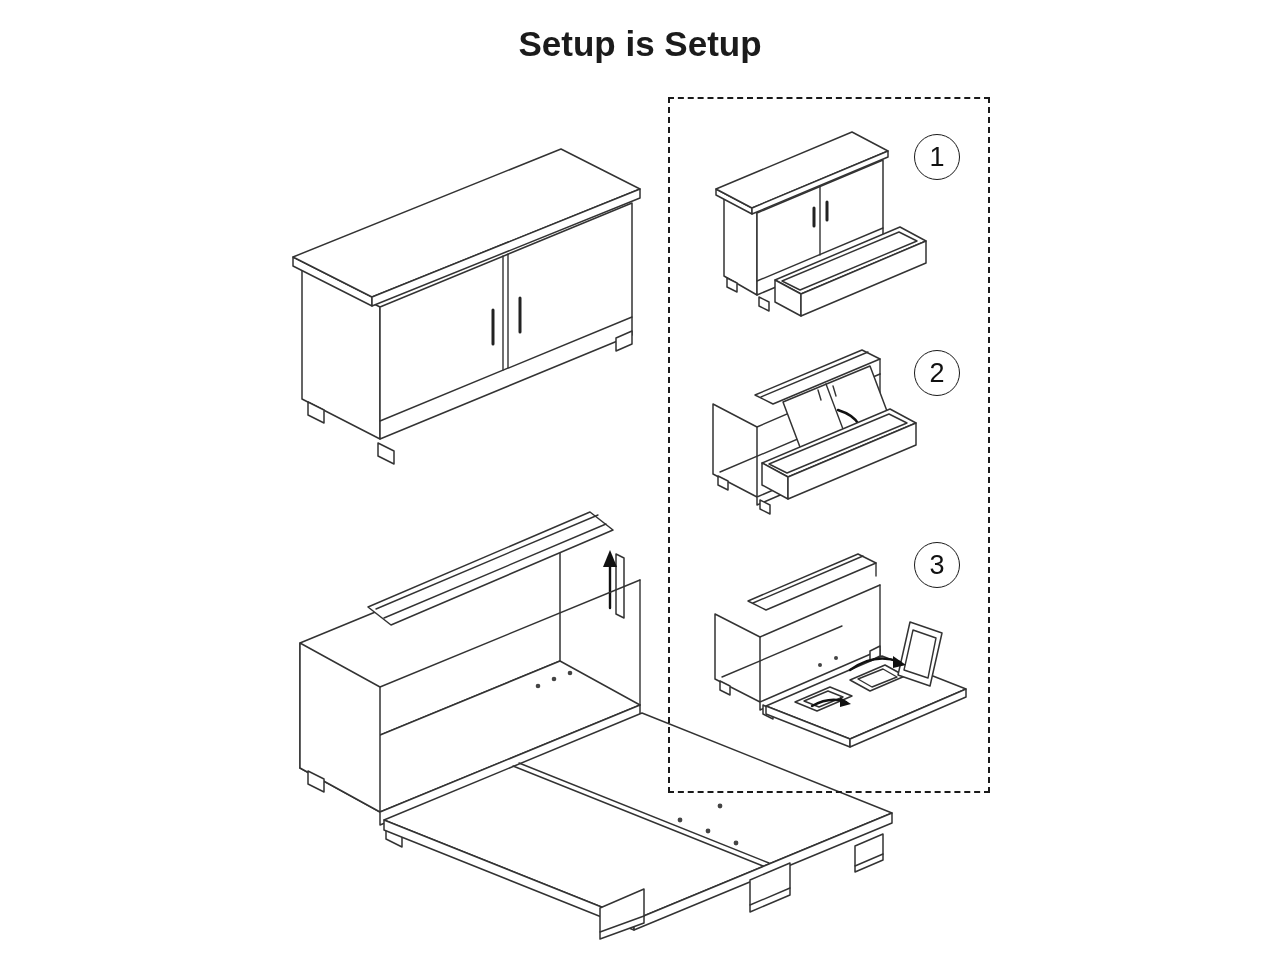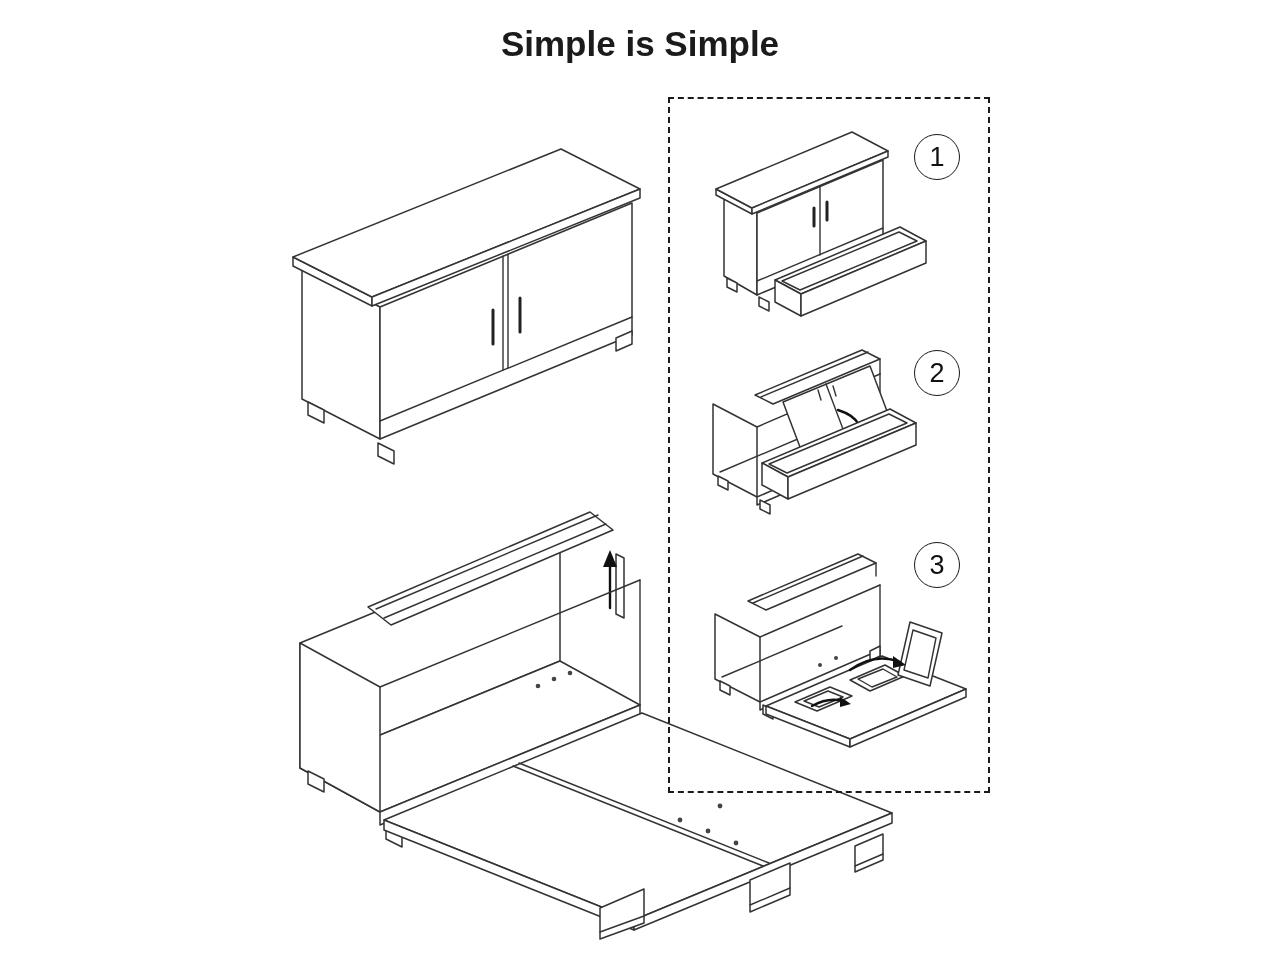--- a/index.html
+++ b/index.html
@@ -18,21 +18,21 @@
   .handle{stroke:#222222;stroke-width:3;stroke-linecap:round;}
   .arrow-line{fill:none;stroke:#111111;stroke-width:2.4;stroke-linecap:round;}
   .solid{fill:#111111;stroke:none;}
   .dot{fill:#444444;stroke:none;}
 </style>
 </head>
 <body>
 
 <div class="canvas">
 
-  <h1 class="title">Simple is Simple</h1>
+  <h1 class="title">Setup is Setup</h1>
 
   <svg style="left:280px;top:140px;width:380px;height:335px" viewBox="0 0 380 335">
     <g>
       <polygon class="face" points="22,127 100,167 100,299 22,259"></polygon>
       <polygon class="face" points="100,167 352,63 352,195 100,299"></polygon>
       <line class="ln" x1="100" y1="281" x2="352" y2="177"></line>
       <line class="ln" x1="223" y1="116" x2="223" y2="230"></line>
       <line class="ln" x1="228" y1="114" x2="228" y2="228"></line>
       <line class="handle" x1="213" y1="170" x2="213" y2="204"></line>
       <line class="handle" x1="240" y1="158" x2="240" y2="192"></line>

